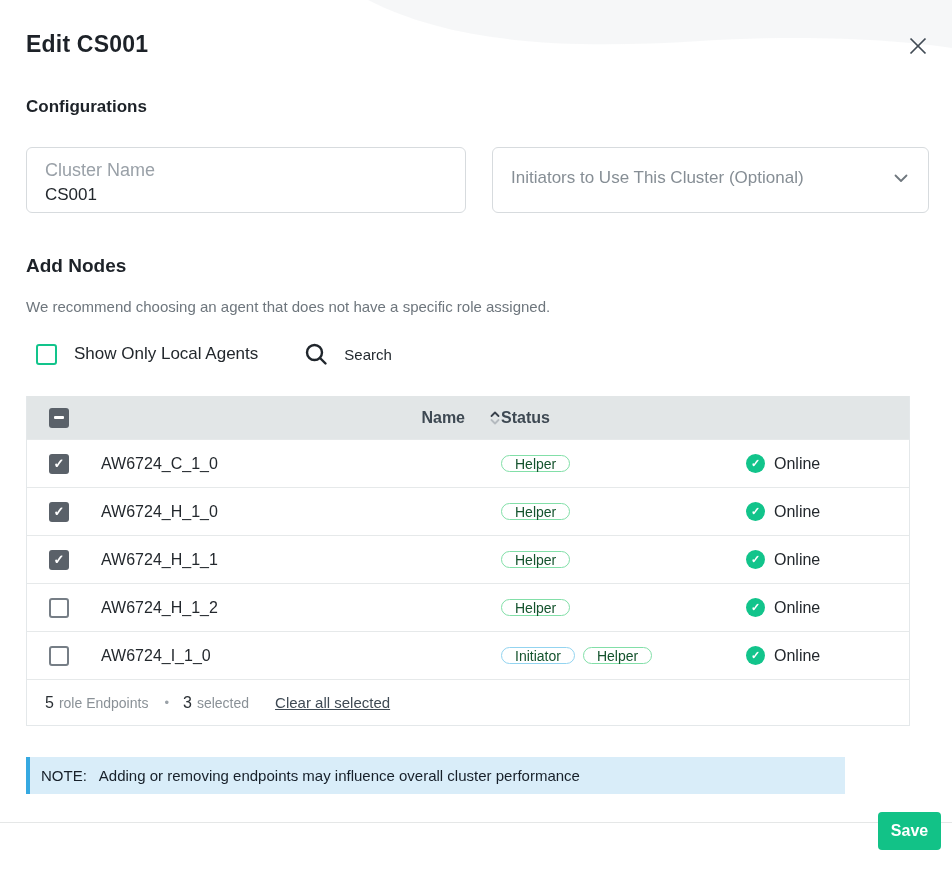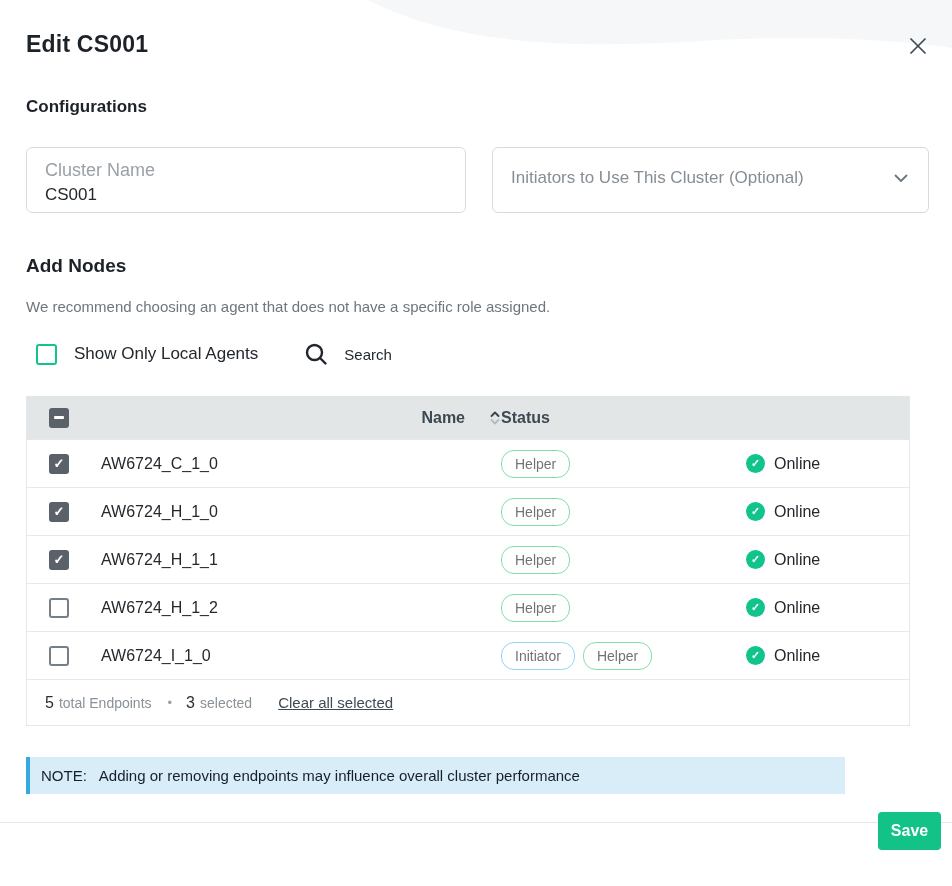--- a/index.html
+++ b/index.html
@@ -38,21 +38,21 @@
   .cell-status { display:flex; align-items:center; gap:9px; }
 
   .cb { width:20px; height:20px; border-radius:3px; display:flex; align-items:center; justify-content:center; font-size:13px; line-height:1; }
   .cb.indeterminate { background:#5A6169; color:#fff; position:relative; }
   .cb.indeterminate::after { content:""; width:10px; height:2.5px; background:#fff; border-radius:1px; }
   .cb.checked { background:#5A6169; color:#fff; font-weight:700; cursor:pointer; }
   .cb.unchecked { background:#fff; border:2px solid #767E86; cursor:pointer; }
 
   .sort-icon { display:inline-flex; flex-direction:column; cursor:pointer; }
 
-  .badge { display:inline-flex; align-items:center; height:28px; padding:0 13px; border:1px solid #82DFA8; border-radius:13px; font-size:14px; color:#737373; background:#fff; }
+  .badge { display:inline-flex; align-items:center; height:17px; padding:0 13px; border:1px solid #82DFA8; border-radius:13px; font-size:14px; color:#14532d; background:#fff; }
 
   .status-dot { width:19px; height:19px; border-radius:50%; background:#12C48B; color:#fff; font-size:11px; font-weight:700; display:flex; align-items:center; justify-content:center; }
 
   .t-footer { display:flex; align-items:center; height:46px; background:#fff; border-top:1px solid #E6E9EA; padding-left:18px; font-size:14px; color:#8A9197; }
   .t-footer b { font-size:16px; color:#2A2F34; font-weight:400; }
   .tf-total b { margin-right:5px; }
   .tf-bullet { margin:0 14px 0 16px; color:#9AA1A7; font-size:13px; }
   .tf-selected b { margin-right:5px; }
   .tf-clear { margin-left:26px; font-size:15px; color:#3F4A54; text-decoration:underline; cursor:pointer; }
 
@@ -194,21 +194,21 @@
             <span class="badge" style="border-color: rgb(130, 223, 168);">Helper</span>
           </div>
     <div class="cell-status">
       <span class="status-dot">✓</span>
       <span>Online</span>
     </div>
   </div>
 </div>
 
     <div class="t-footer">
-      <span class="tf-total"><b>5</b><span>total Endpoints</span></span>
+      <span class="tf-total"><b>5</b><span>role Endpoints</span></span>
       <span class="tf-bullet">•</span>
       <span class="tf-selected"><b>3</b><span>selected</span></span>
       <span class="tf-clear">Clear all selected</span>
     </div>
   </div>
 
   <div class="note-bar">
     <span class="note-prefix">NOTE:</span>
     <span class="note-msg">Adding or removing endpoints may influence overall cluster performance</span>
   </div>

